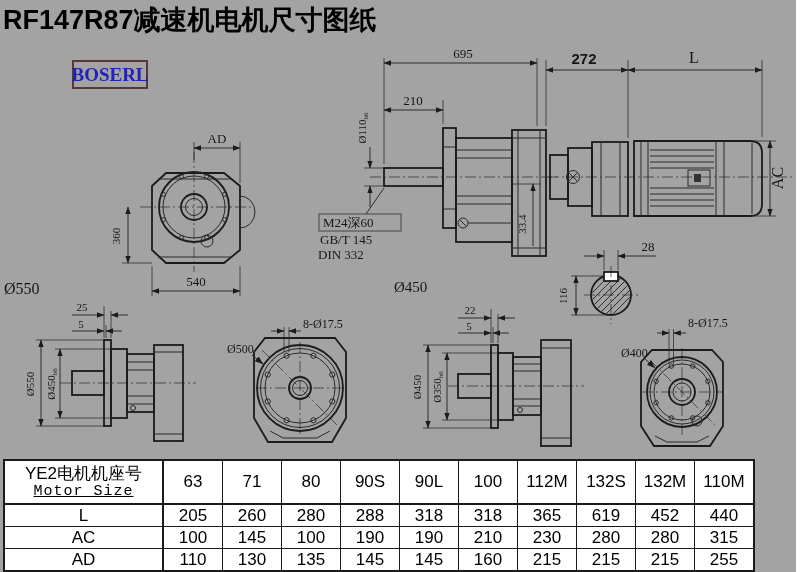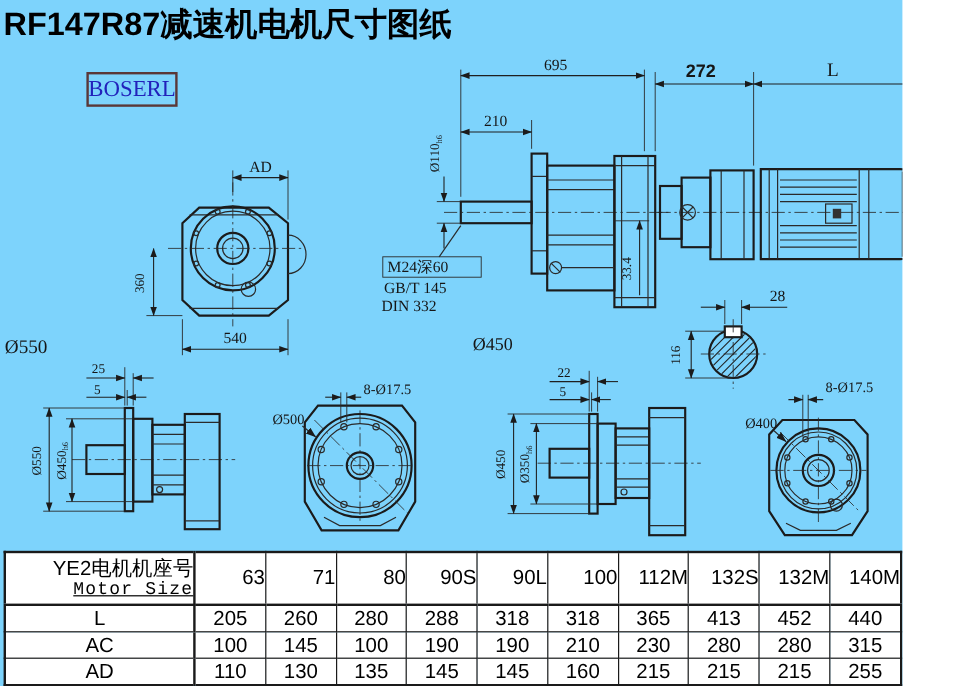--- a/index.html
+++ b/index.html
@@ -1,21 +1,21 @@
 <!DOCTYPE html>
 <html><head>
 <meta charset="utf-8">
 <style>
   html,body{margin:0;padding:0;background:#ffffff;}
-  .sheet{position:relative;width:752px;height:572px;background:#7dd3fc;overflow:hidden;
-         font-family:"Liberation Sans",sans-serif;color:#000;}
+  .sheet{position:relative;width:752px;height:572px;background:#a3a3a3;overflow:hidden;
+         font-family:"Liberation Sans",sans-serif;color:#000;padding-left:44px;}
   .title{position:absolute;left:3px;top:2px;font-size:27px;font-weight:700;
          font-family:"Liberation Sans",sans-serif;color:#000;letter-spacing:0;}
   .logo{position:absolute;left:72px;top:60px;width:72px;height:25px;border:2px solid #5a3737;
-        color:#2222bb;font-family:"Liberation Serif",serif;font-weight:400;font-size:19px;
+        color:#2222bb;font-family:"Liberation Serif",serif;font-weight:700;font-size:19px;
         display:flex;align-items:center;justify-content:center;line-height:1;}
   svg{position:absolute;left:0;top:0;}
   svg text{fill:#161616;font-family:"Liberation Serif",serif;}
   .thick{stroke:#1b1b1b;stroke-width:1.8;fill:none;stroke-linejoin:miter;}
   .thin{stroke:#2a2a2a;stroke-width:1;fill:none;}
   .xln{stroke:#2a2a2a;stroke-width:0.75;fill:none;}
   .dim{stroke:#1f1f1f;stroke-width:0.9;fill:none;}
   .cl{stroke:#2a2a2a;stroke-width:0.7;fill:none;stroke-dasharray:11 3 2 3;}
   .hl{stroke:#1f1f1f;stroke-width:0.9;fill:none;}
   .t13{font-size:13px;}
@@ -25,21 +25,21 @@
   .t16{font-size:16px;}
   .sub{font-size:7px;}
   .bold-dim{font-family:"Liberation Sans",sans-serif;font-weight:700;font-size:15px;}
   
   .mtable{position:absolute;left:3px;top:459px;border-collapse:collapse;table-layout:fixed;}
   .mtable td,.mtable th{border:1px solid #1a1a1a;text-align:center;vertical-align:middle;
         padding:0;font-weight:400;background:#fff;}
   .mtable{border:2px solid #1a1a1a;}
   .mtable .hcol{width:157px;border-right:2px solid #1a1a1a;}
   .mtable .dcol{width:58px;margin-top:20px;}
-  .mtable tr.hrow td,.mtable tr.hrow th{height:42px;border-bottom:2px solid #1a1a1a;text-align:right;}
+  .mtable tr.hrow td,.mtable tr.hrow th{height:42px;border-bottom:2px solid #1a1a1a;}
   .mtable tr.drow td{height:21px;font-size:17px;font-family:"Liberation Sans",sans-serif;}
   .hcn{font-size:17px;font-family:"Liberation Sans",sans-serif;line-height:1.15;display:block;}
   .hen{font-size:15px;font-family:"Liberation Mono",monospace;line-height:1.15;display:block;letter-spacing:1px;text-decoration:underline;}
   .rowlab{font-family:"Liberation Mono",monospace;font-size:15px;}
   .chead{font-size:17px;font-family:"Liberation Sans",sans-serif;}
 </style>
 </head>
 <body>
 
 <div class="sheet">
@@ -355,32 +355,32 @@
       </th>
       <td class="dcol chead">63</td>
       <td class="dcol chead">71</td>
       <td class="dcol chead">80</td>
       <td class="dcol chead">90S</td>
       <td class="dcol chead">90L</td>
       <td class="dcol chead">100</td>
       <td class="dcol chead">112M</td>
       <td class="dcol chead">132S</td>
       <td class="dcol chead">132M</td>
-      <td class="dcol chead">140M</td>
+      <td class="dcol chead">110M</td>
     </tr>
     <tr class="drow">
       <td class="hcol rowlab">L</td>
       <td>205</td>
       <td>260</td>
       <td>280</td>
       <td>288</td>
       <td>318</td>
       <td>318</td>
       <td>365</td>
-      <td>413</td>
+      <td>619</td>
       <td>452</td>
       <td>440</td>
     </tr>
     <tr class="drow">
       <td class="hcol rowlab">AC</td>
       <td>100</td>
       <td>145</td>
       <td>100</td>
       <td>190</td>
       <td>190</td>

